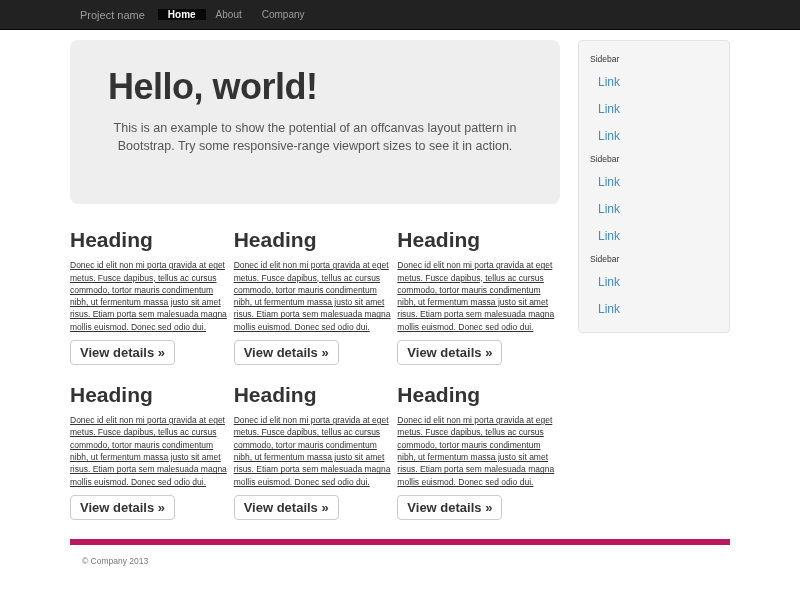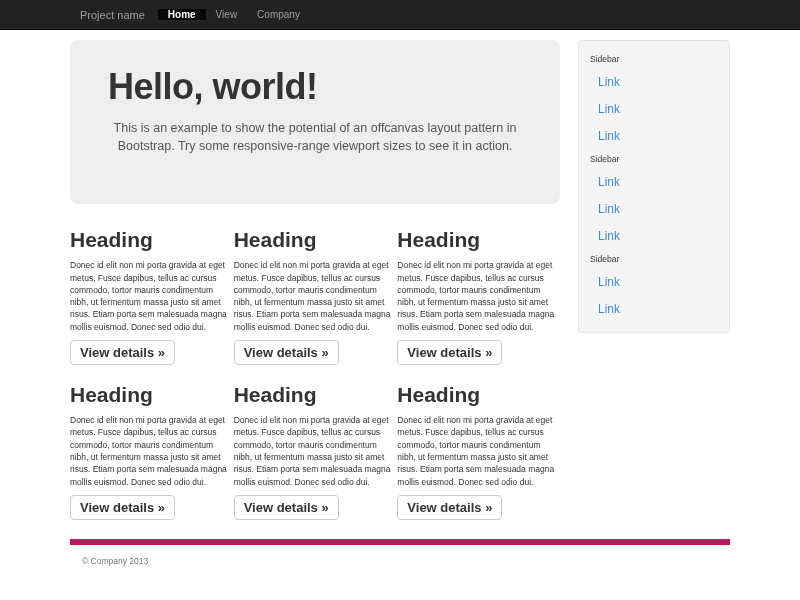--- a/index.html
+++ b/index.html
@@ -61,21 +61,21 @@
   .cards-row {
     display: grid; grid-template-columns: repeat(3, 1fr);
     column-gap: 1px; margin-top: 24px;
   }
   .cards-row.second { margin-top: 18px; }
   .card h2 {
     margin: 0 0 8px; font-size: 21px; font-weight: 600;
     color: #333333; line-height: 1.1;
   }
   .card p {
-    margin: 0 0 7px; font-size: 8.5px; line-height: 1.45; color: #333333;
+    margin: 0 0 7px; font-size: 8.5px; line-height: 1.45; color: #333333; text-decoration: underline;
   }
   .btn {
     display: inline-block; font-family: inherit;
     font-size: 13px; font-weight: 700; color: #333333;
     background: #ffffff; border: 1px solid #cccccc; border-radius: 4px;
     padding: 4px 9px; cursor: pointer; white-space: nowrap;
   }
 
   
   .sidebar {
@@ -97,21 +97,21 @@
   .footer p { margin: 0; font-size: 8.5px; color: #777777; }
 </style>
 </head>
 <body>
 
 <div class="navbar">
   <div class="navbar-inner">
     <a class="brand">Project name</a>
     <div class="nav">
       <a class="nav-link active">Home</a>
-      <a class="nav-link">View</a>
+      <a class="nav-link">About</a>
       <a class="nav-link">Company</a>
     </div>
   </div>
 </div>
 
 <div class="container">
   <div class="main-row">
 
     <div class="content-col">
 

